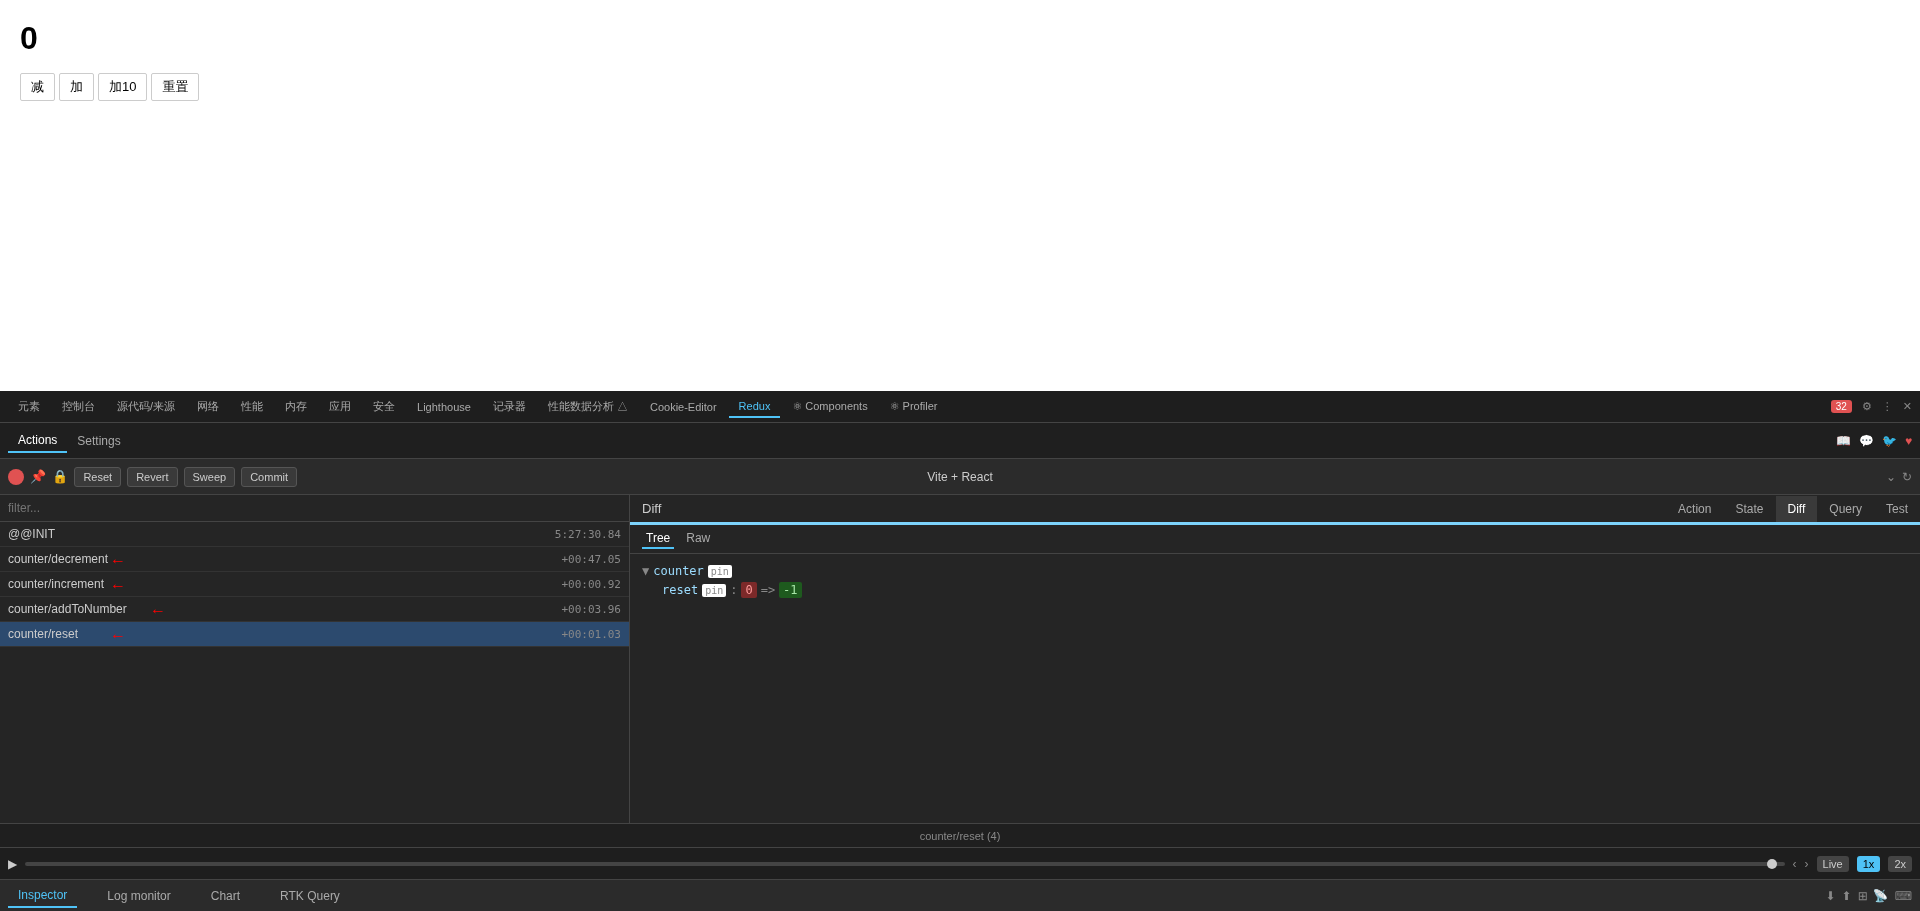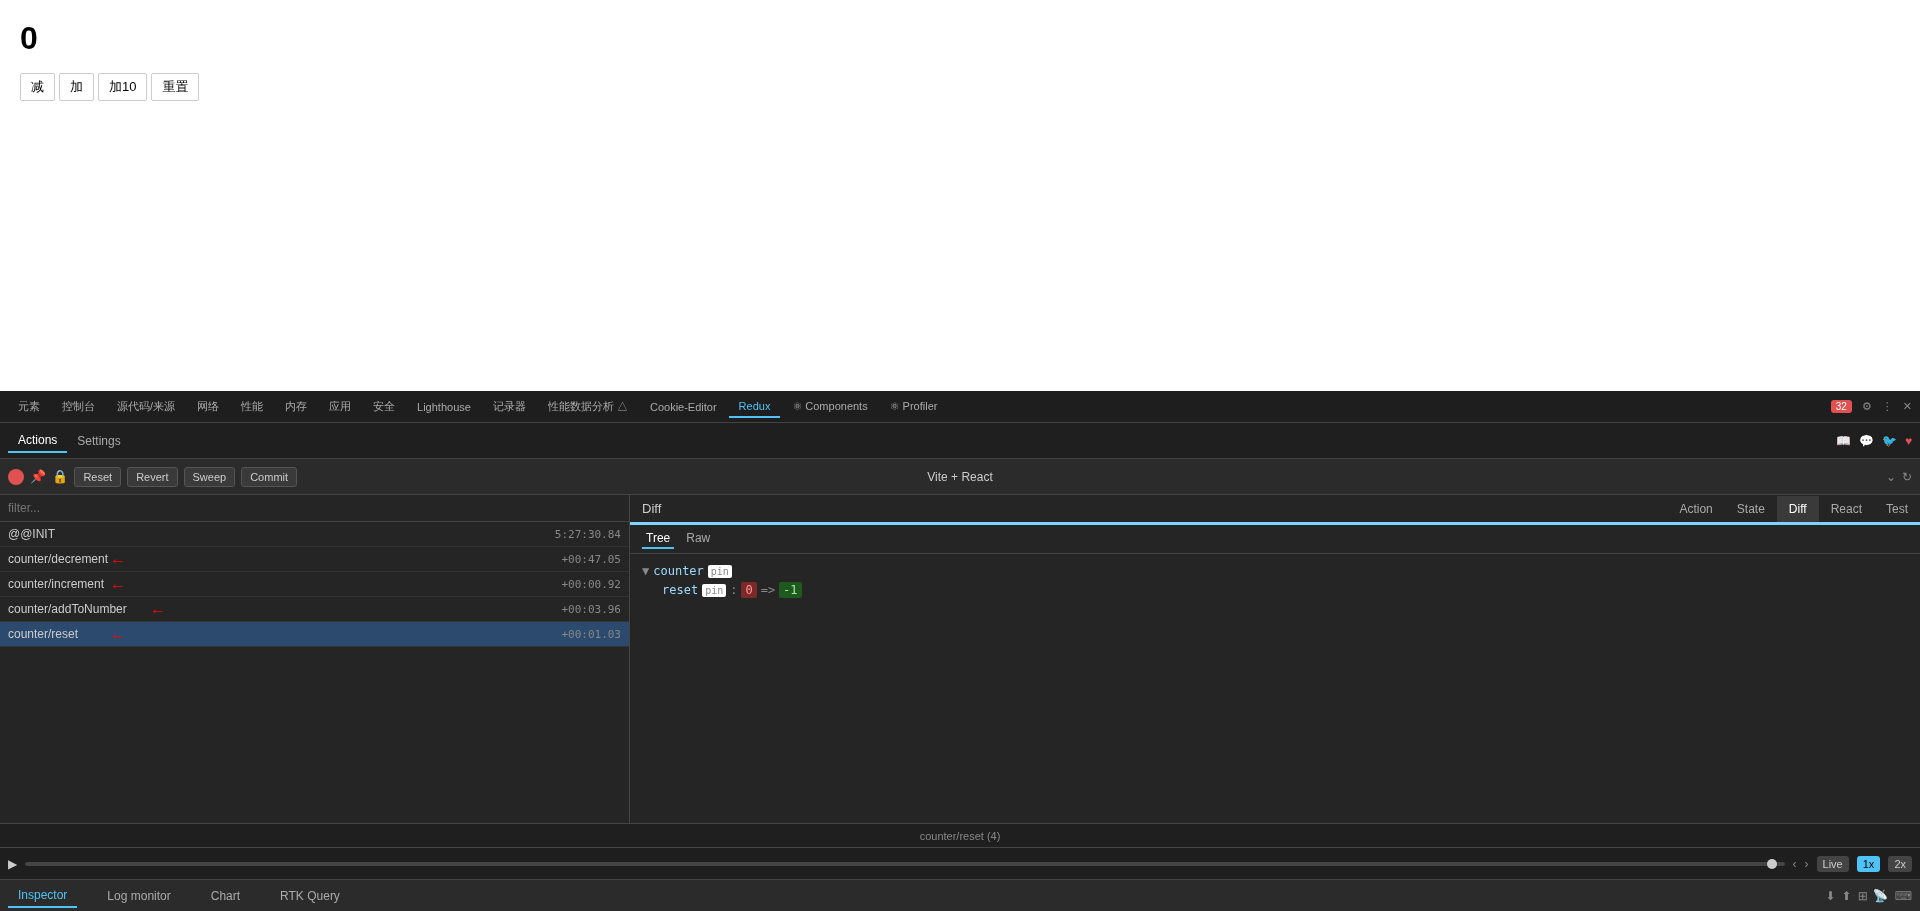--- a/index.html
+++ b/index.html
@@ -470,21 +470,21 @@
     </div>
 
     <div class="inspector-panel">
 
       <div class="inspector-top-tabs">
         <div class="insp-title">Diff</div>
         <div class="insp-tab-group">
           <span class="insp-tab">Action</span>
           <span class="insp-tab">State</span>
           <span class="insp-tab active">Diff</span>
-          <span class="insp-tab">React</span>
+          <span class="insp-tab">Query</span>
           <span class="insp-tab">Test</span>
         </div>
       </div>
 
       <div class="tree-raw-tabs">
         <span class="tree-raw-tab active">Tree</span>
         <span class="tree-raw-tab">Raw</span>
       </div>
 
       <div class="diff-content">

